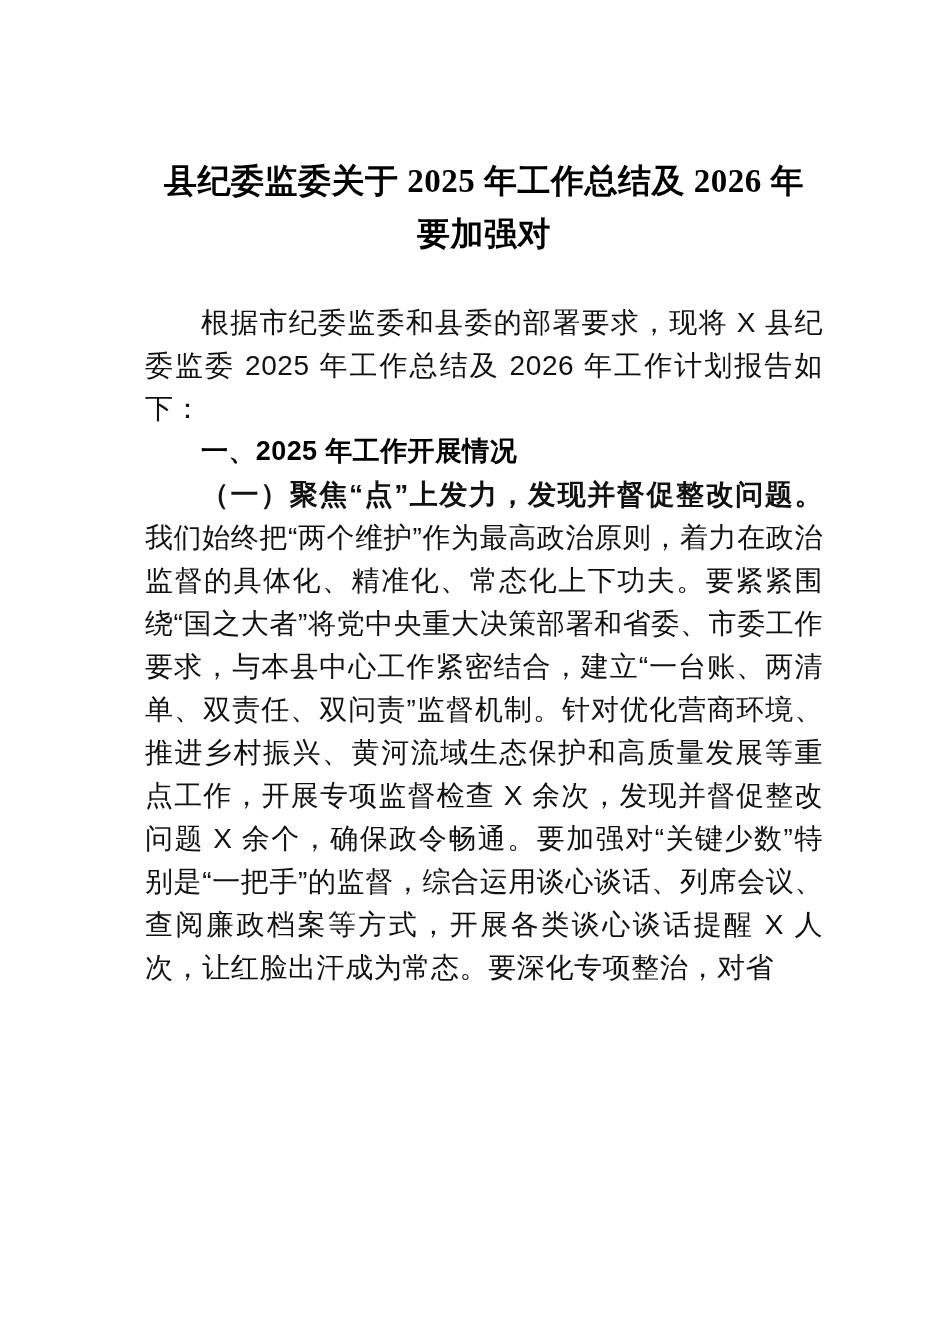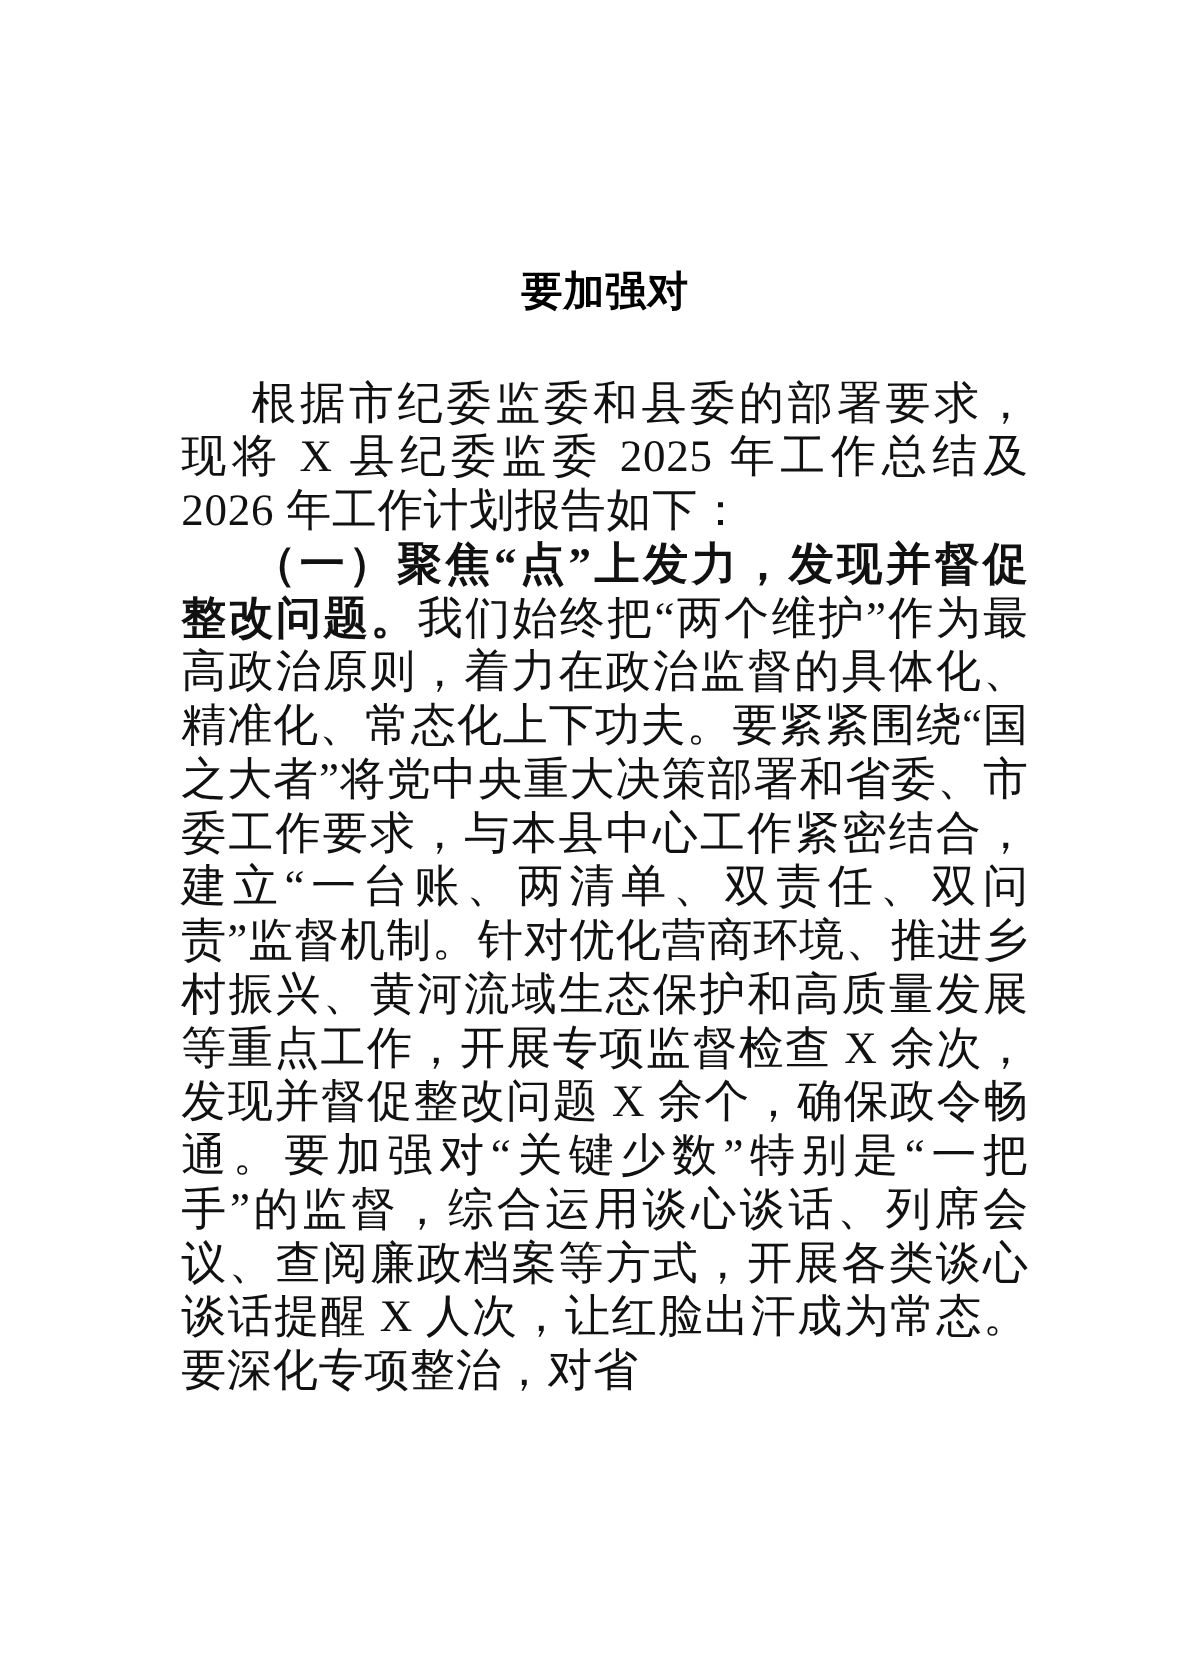--- a/index.html
+++ b/index.html
@@ -34,22 +34,22 @@
     line-height: 53px;
     text-align: center;
     color: #000000;
     letter-spacing: 0.5px;
     text-align-last: center;
   }
 
   
   .para {
     margin: 0;
-    font-family: Liberation Serif, serif;
-    font-size: 36px;
+    font-family: Liberation Sans, sans-serif;
+    font-size: 28px;
     line-height: 43px;
     color: #111111;
     text-indent: 56px;
     text-align: justify;
     text-justify: inter-ideograph;
     letter-spacing: 0.6px;
   }
 
   .para:first-of-type {
     margin-top: 40px;
@@ -72,24 +72,26 @@
     font-weight: bold;
   }
 </style>
 </head>
 <body>
 
 <div class="page">
   <div class="content">
 
     <h1 class="doc-title">
+      <span>县纪委监委关于 2025 年工作总结及 2026 年</span>
       <br>
       <span>要加强对</span>
     </h1>
 
     <p class="para">根据市纪委监委和县委的部署要求，现将 X 县纪委监委 2025 年工作总结及 2026 年工作计划报告如下：</p>
 
+    <h2 class="section-heading">一、2025 年工作开展情况</h2>
 
 
     <p class="para"><span class="lead">（一）聚焦“点”上发力，发现并督促整改问题。</span><span>我们始终把“两个维护”作为最高政治原则，着力在政治监督的具体化、精准化、常态化上下功夫。要紧紧围绕“国之大者”将党中央重大决策部署和省委、市委工作要求，与本县中心工作紧密结合，建立“一台账、两清单、双责任、双问责”监督机制。针对优化营商环境、推进乡村振兴、黄河流域生态保护和高质量发展等重点工作，开展专项监督检查 X 余次，发现并督促整改问题 X 余个，确保政令畅通。要加强对“关键少数”特别是“一把手”的监督，综合运用谈心谈话、列席会议、查阅廉政档案等方式，开展各类谈心谈话提醒 X 人次，让红脸出汗成为常态。要深化专项整治，对省</span></p>
 
   </div>
 </div>
 
 </body></html>

